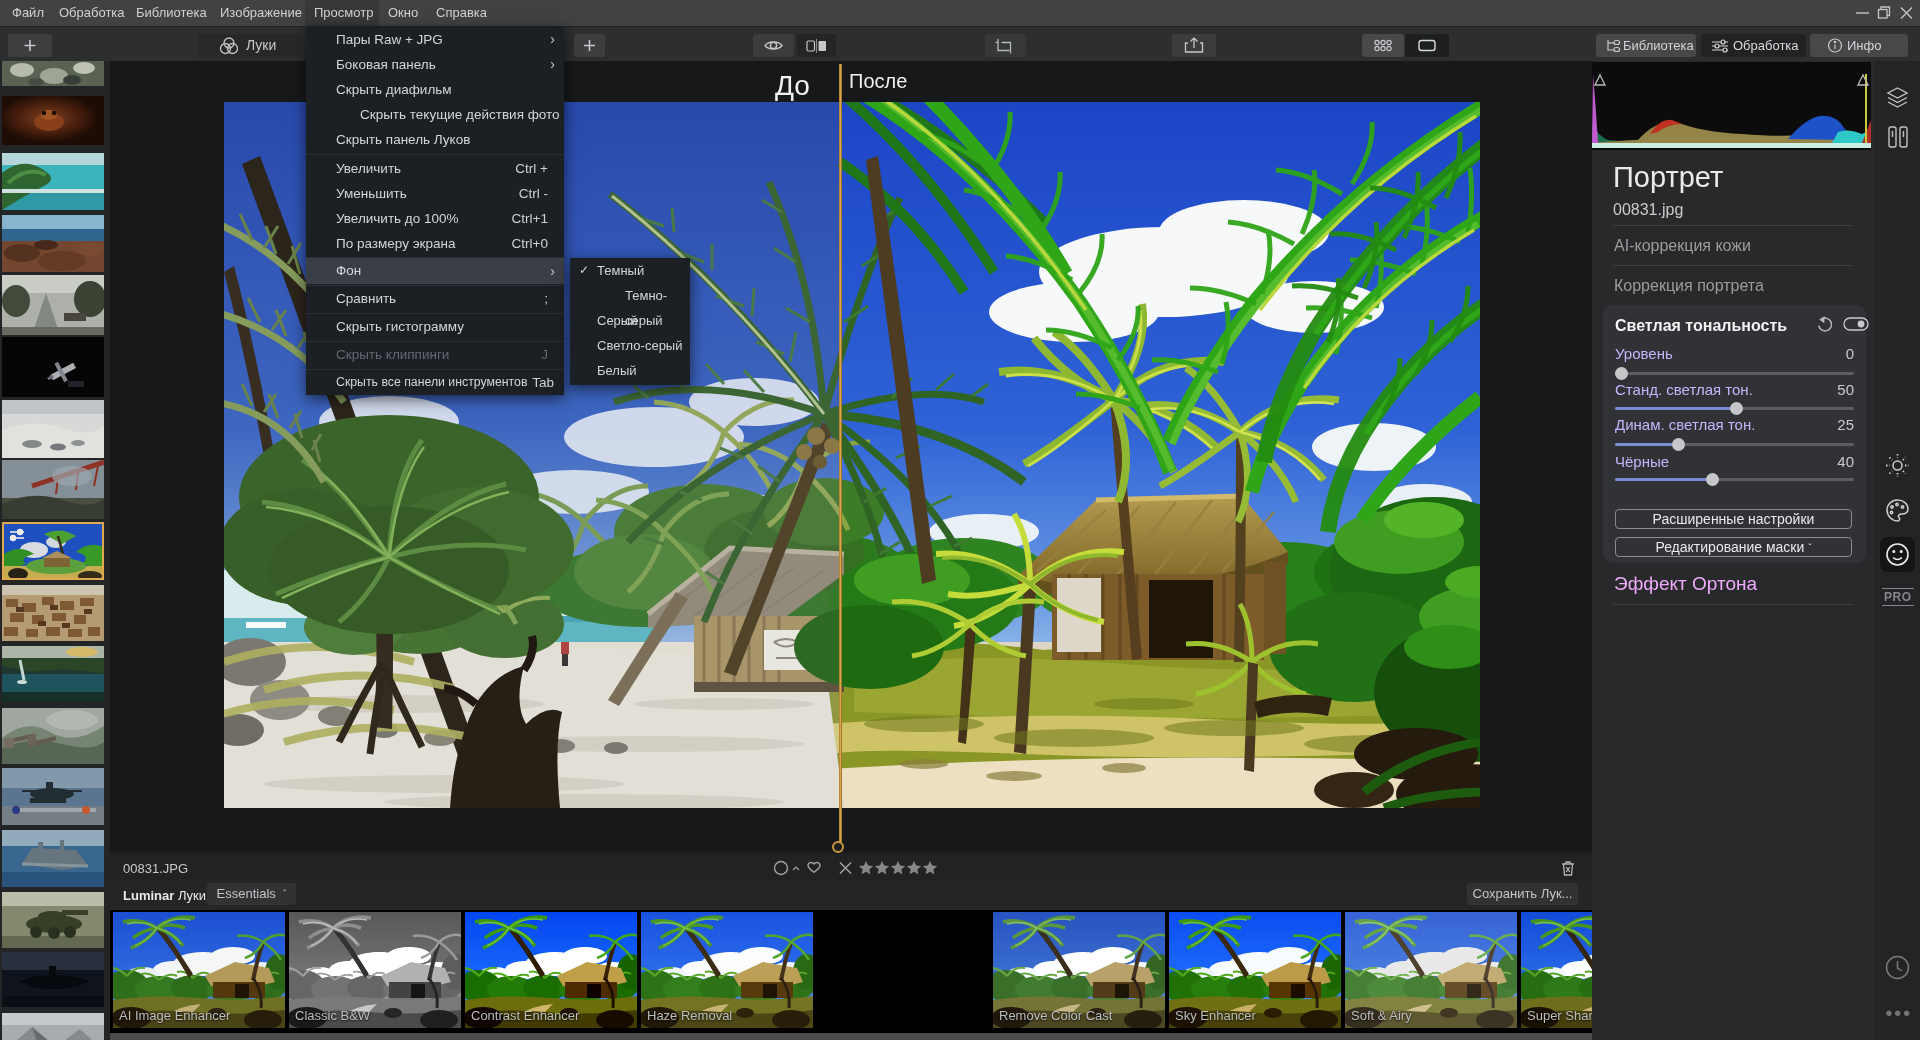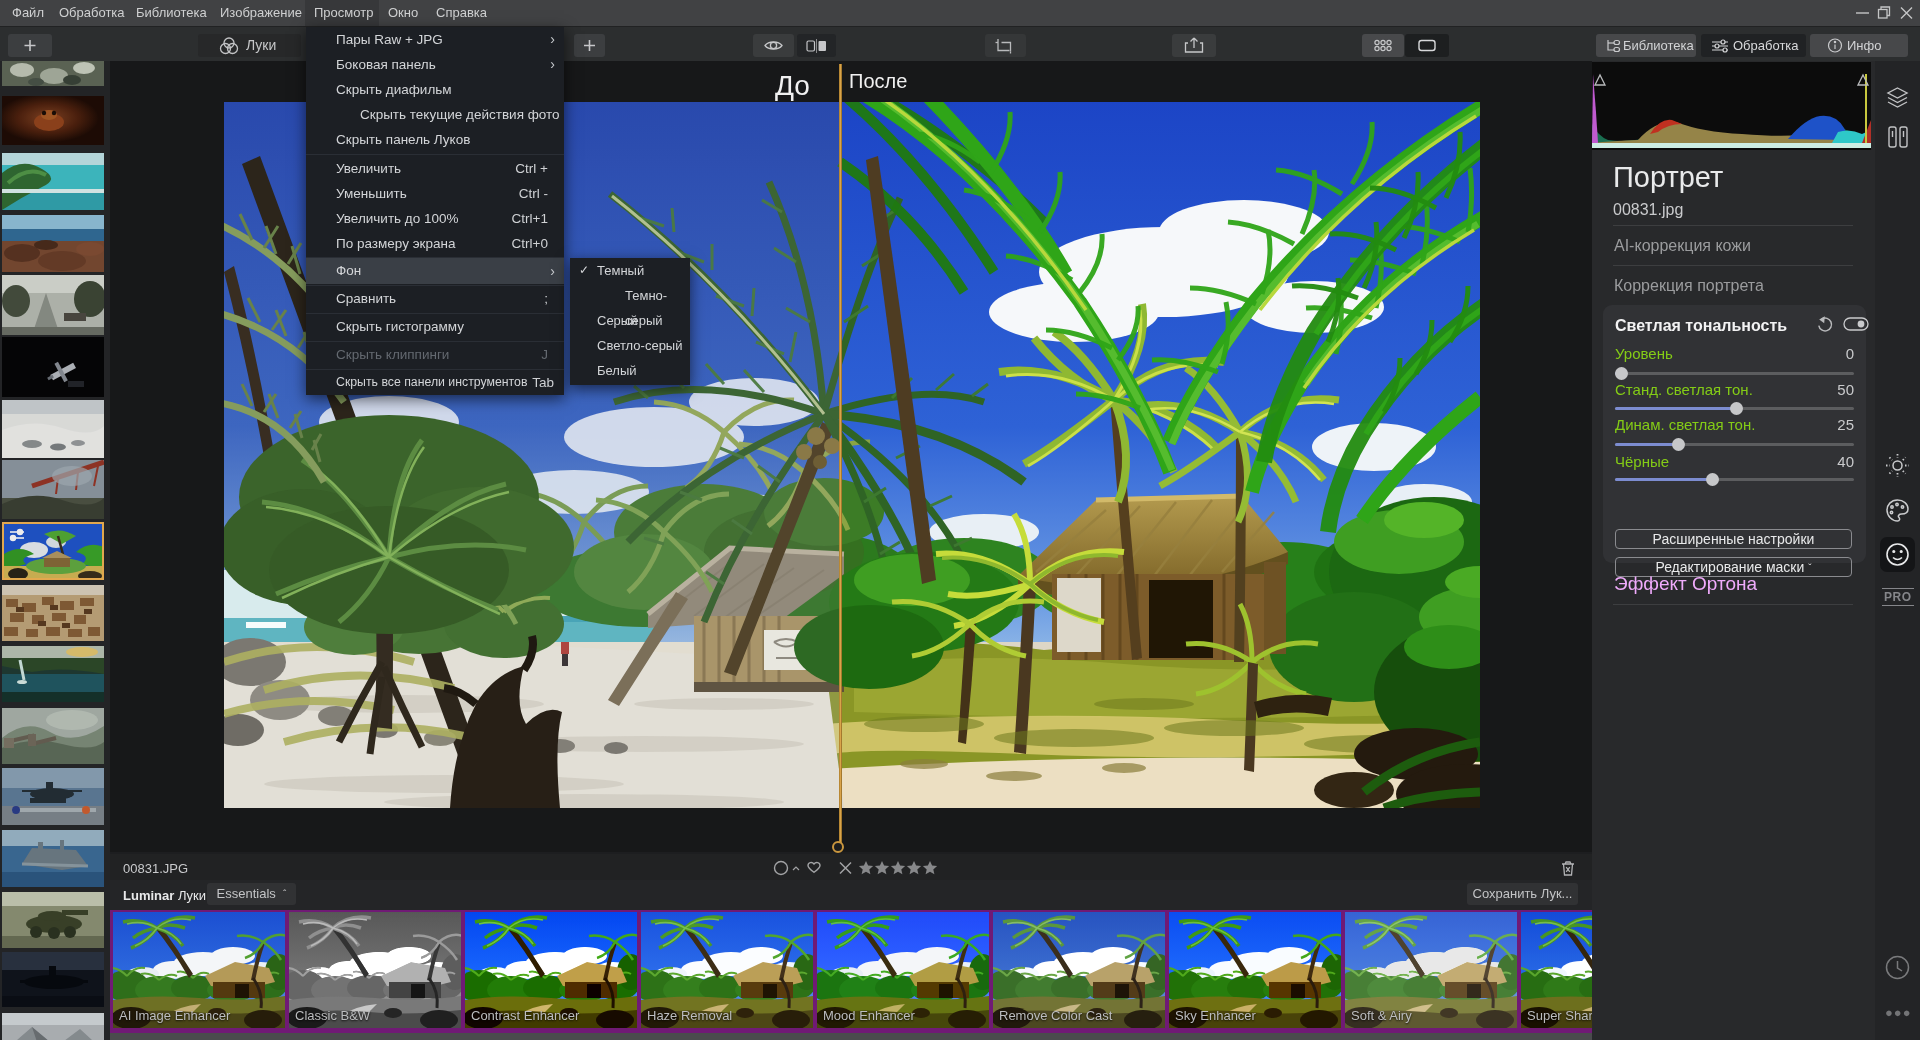--- a/index.html
+++ b/index.html
@@ -19,46 +19,46 @@
 
 #workspace { position:absolute; left:110px; top:61px; width:1482px; height:791px; background:#171819; }
 
 
 #filmstrip { position:absolute; left:0; top:61px; width:110px; height:979px; background:#232426; }
 .fthumb { position:absolute; left:2px; width:102px; overflow:hidden; } .fthumb svg { filter:brightness(.93) saturate(.92); }
 
 
 #botbar1 { position:absolute; left:110px; top:854px; width:1482px; height:26px; background:#212223; }
 #botbar2 { position:absolute; left:110px; top:880px; width:1482px; height:30px; background:#242527; }
-#presets { position:absolute; left:110px; top:910px; width:1482px; height:123px; background:#701a75; overflow:hidden; }
+#presets { position:absolute; left:110px; top:910px; width:1482px; height:123px; background:#000000; overflow:hidden; }
 #presetscroll { position:absolute; left:110px; top:1033px; width:1482px; height:7px; background:#4a4b4d; }
 .pthumbbox { position:absolute; top:2px; width:172px; height:116px; overflow:hidden; }
 .pthumbbox span { position:absolute; left:6px; bottom:5px; color:#bcbdbf; font-size:13px; text-shadow:0 1px 2px rgba(0,0,0,.8); }
 
 
 #rpanel { position:absolute; left:1592px; top:61px; width:283px; height:979px; background:#28292b; }
 #rstrip { position:absolute; left:1875px; top:61px; width:45px; height:979px; background:#232426; }
 
 
 #vmenu { position:absolute; left:306px; top:27px; width:258px; height:368px; background:#1c1f24; color:#d3d5d8; font-size:13.5px; box-shadow:0 4px 14px rgba(0,0,0,.6); }
 #vsub  { position:absolute; left:570px; top:258px; width:120px; height:127px; background:#1c1f24; color:#d3d5d8; font-size:13px; box-shadow:0 4px 14px rgba(0,0,0,.6); }
 .mrow { position:absolute; left:0; width:100%; height:25px; line-height:25px; }
 .mrow .lbl { position:absolute; left:30px; }
 .mrow .sc { position:absolute; right:16px; color:#cfd1d4; }
 .mrow .arr { position:absolute; right:9px; color:#c6c9cd; font-size:14px; font-family:'Liberation Sans'; }
 .msep { position:absolute; left:0; width:100%; height:1px; background:#2a2e35; }
 
 
 .srow { position:absolute; left:12px; width:239px; height:18px; }
-.srow .sl { position:absolute; left:0; color:#84cc16; font-size:15px; }
+.srow .sl { position:absolute; left:0; color:#c4b5fd; font-size:15px; }
 .srow .sv { position:absolute; right:0; color:#c9cacc; font-size:15px; }
 .strack { position:absolute; left:12px; width:239px; height:3px; background:#5c5d5f; border-radius:2px; }
 .sfill { position:absolute; left:0; top:0; height:3px; background:#7c8cd0; border-radius:2px; }
 .sthumb { position:absolute; top:-5px; width:13px; height:13px; border-radius:50%; background:#c6c7c9; }
-.pbtn { position:absolute; left:12px; width:237px; height:20px; border:1px solid #8a8b8f; border-radius:4px; color:#e8e9ea; font-size:14px; text-align:center; line-height:19px;margin-top:20px; }
+.pbtn { position:absolute; left:12px; width:237px; height:20px; border:1px solid #8a8b8f; border-radius:4px; color:#e8e9ea; font-size:14px; text-align:center; line-height:19px; }
 </style>
 </head>
 <body>
 <div id="stage">
 
   <div id="workspace"></div>
 
   <svg width="0" height="0" style="position:absolute;">
     <defs>
       <linearGradient id="skyg" x1="0" y1="0" x2="0" y2="1">
@@ -772,23 +772,20 @@
         </svg><span>AI Image Enhancer</span></div>
     <div class="pthumbbox" style="left:179px;"><svg width="172" height="116" style="filter:grayscale(1) brightness(1.14) contrast(1.02);">
           <use href="#pthumb"></use>
         </svg><span>Classic B&amp;W</span></div>
     <div class="pthumbbox" style="left:355px;"><svg width="172" height="116" style="filter:contrast(1.18) saturate(1.1);">
           <use href="#pthumb"></use>
         </svg><span>Contrast Enhancer</span></div>
     <div class="pthumbbox" style="left:531px;"><svg width="172" height="116" style="filter:saturate(1.05) brightness(1.03);">
           <use href="#pthumb"></use>
         </svg><span>Haze Removal</span></div>
-    <div class="pthumbbox" style="left:707px;"><svg width="172" height="116" style="filter:saturate(1.25) hue-rotate(6deg);">
-          <use href="#pthumb"></use>
-        </svg><span>Mood Enhancer</span></div>
     <div class="pthumbbox" style="left:883px;"><svg width="172" height="116" style="filter:saturate(.8) brightness(1.05);">
           <use href="#pthumb"></use>
         </svg><span>Remove Color Cast</span></div>
     <div class="pthumbbox" style="left:1059px;"><svg width="172" height="116" style="filter:saturate(1.2) contrast(1.05);">
           <use href="#pthumb"></use>
         </svg><span>Sky Enhancer</span></div>
     <div class="pthumbbox" style="left:1235px;"><svg width="172" height="116" style="filter:brightness(1.18) contrast(.82) saturate(.9);">
           <use href="#pthumb"></use>
         </svg><span>Soft &amp; Airy</span></div>
     <div class="pthumbbox" style="left:1411px;"><svg width="172" height="116" style="filter:contrast(1.08);">

